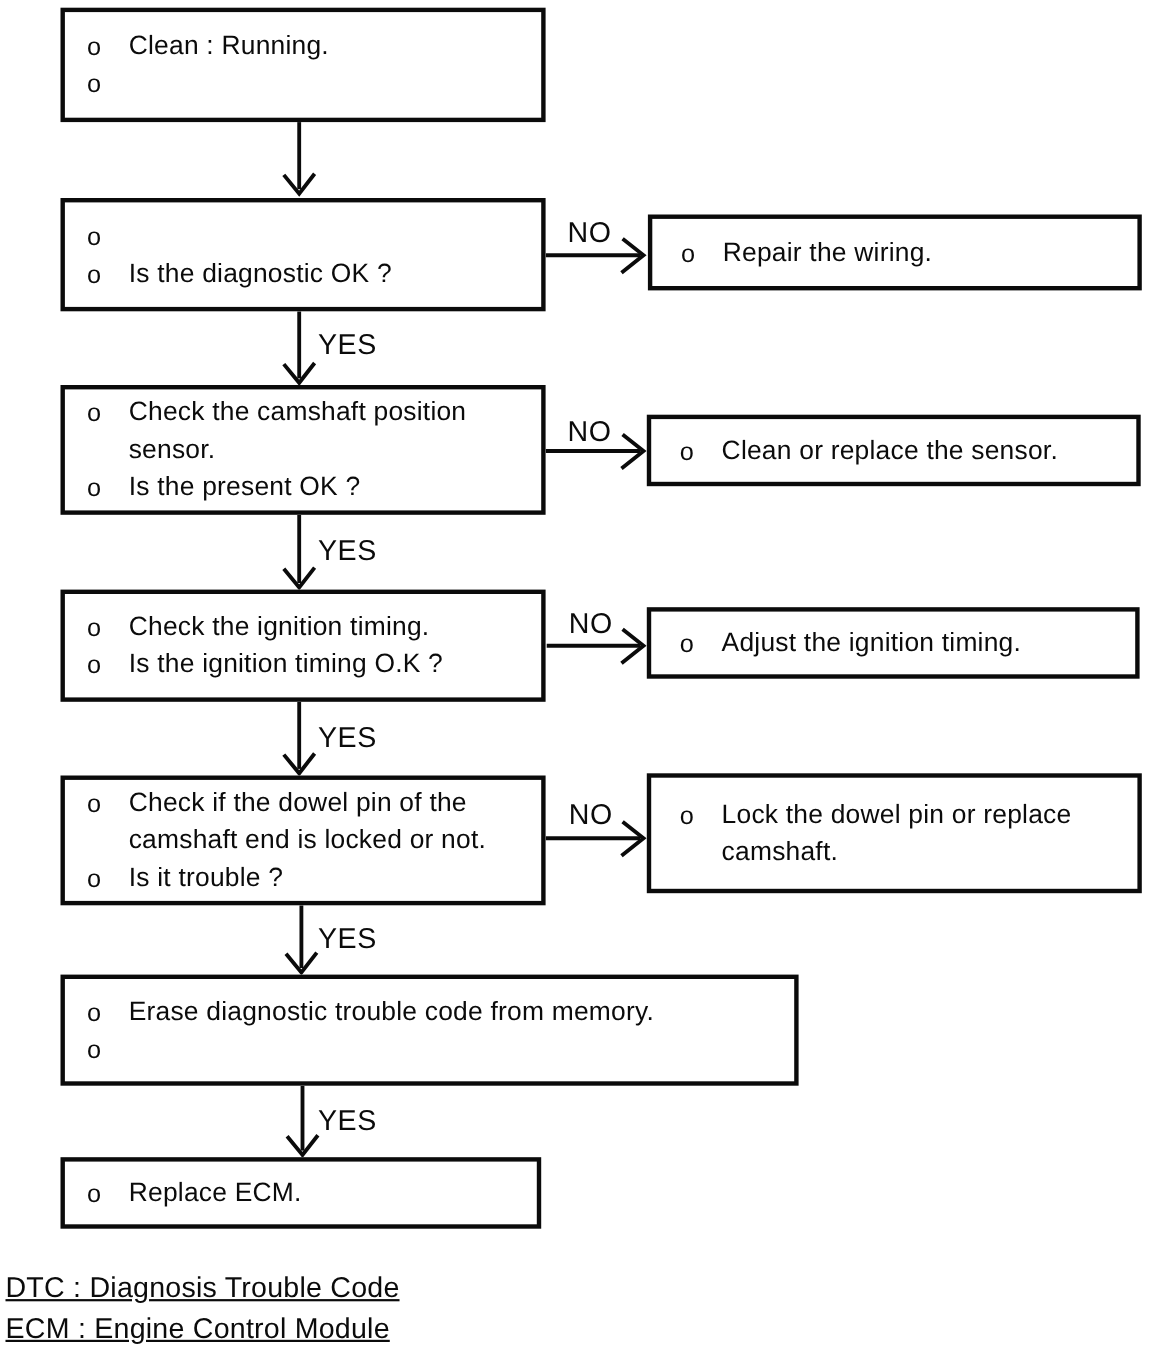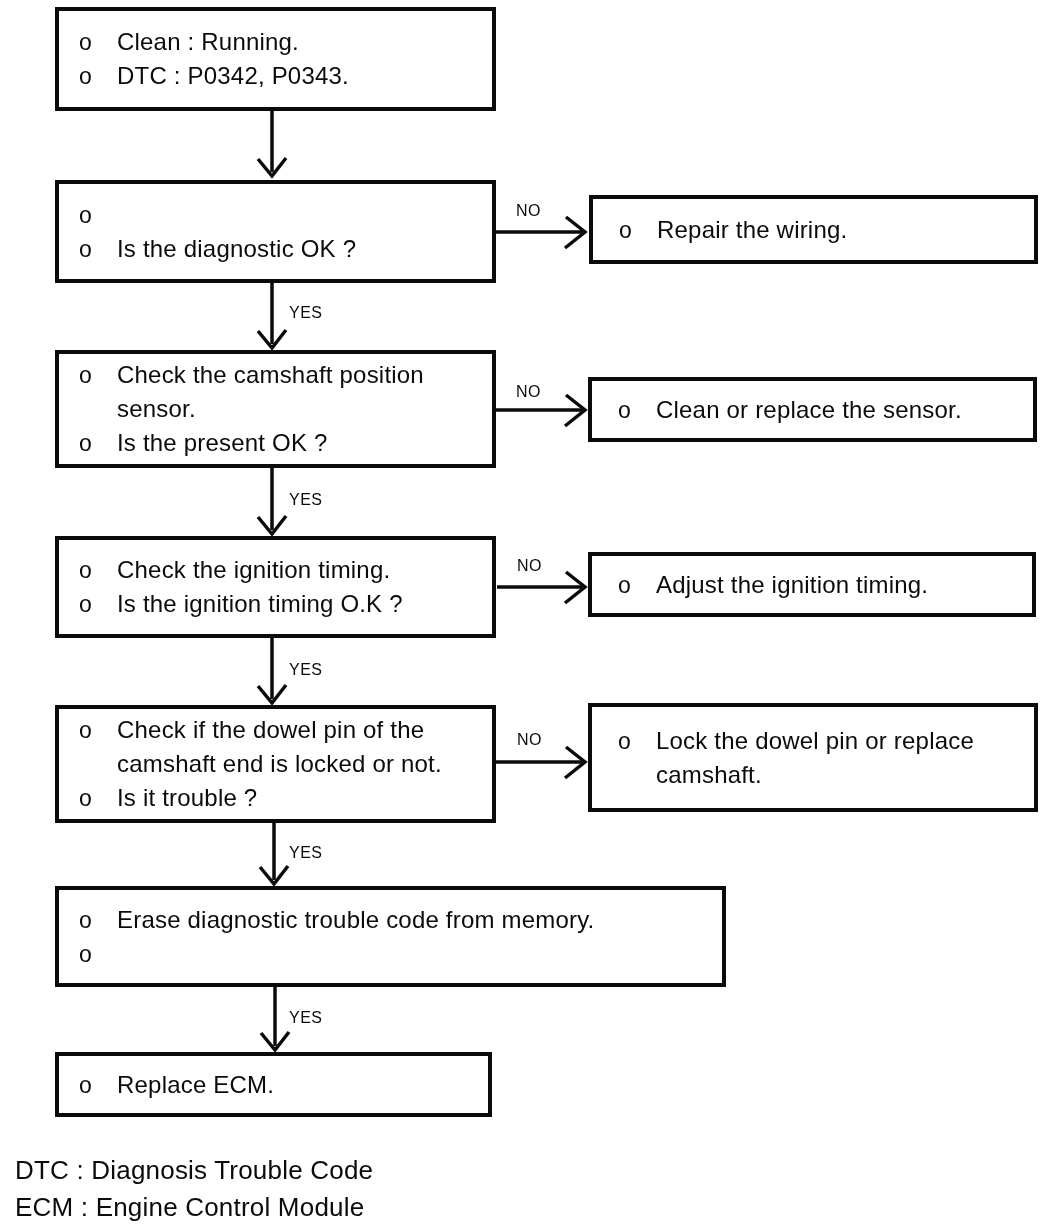--- a/index.html
+++ b/index.html
@@ -26,27 +26,28 @@
     flex:0 0 38px;width:38px;
     font-size:23px;line-height:34px;
   }
   .txt{
     font-size:24px;line-height:34px;
     letter-spacing:0.2px;
     white-space:pre-line;
   }
   .lbl{
     position:absolute;
-    font-size:16px;line-height:28px;
+    font-size:26px;line-height:28px;
     letter-spacing:0.5px;
   }
   .legend{
-    position:absolute;left:15px;top:1152px;
+    position:absolute;left:5px;top:1152px;
     font-size:26px;line-height:37px;
     letter-spacing:0.2px;
+    text-decoration:underline;
   }
 </style>
 </head>
 <body>
 
 <div class="page">
 
   <svg class="connectors" viewBox="0 0 1056 1230" fill="none" stroke="#0b0b0b" stroke-width="3.5">
     <g>
       <line x1="272" y1="110" x2="272" y2="172"></line>
@@ -90,21 +91,20 @@
     </g>
   </svg>
 
   <div class="box" style="left:55px;top:7px;width:441px;height:104px">
     <div class="row">
       <span class="bullet">o</span>
       <span class="txt">Clean : Running.</span>
     </div>
     <div class="row">
       <span class="bullet">o</span>
-      <span class="txt">DTC : P0342, P0343.</span>
     </div>
   </div>
 
   <div class="box" style="left:55px;top:180px;width:441px;height:103px">
     <div class="row">
       <span class="bullet">o</span>
     </div>
     <div class="row">
       <span class="bullet">o</span>
       <span class="txt">Is the diagnostic OK ?</span>

